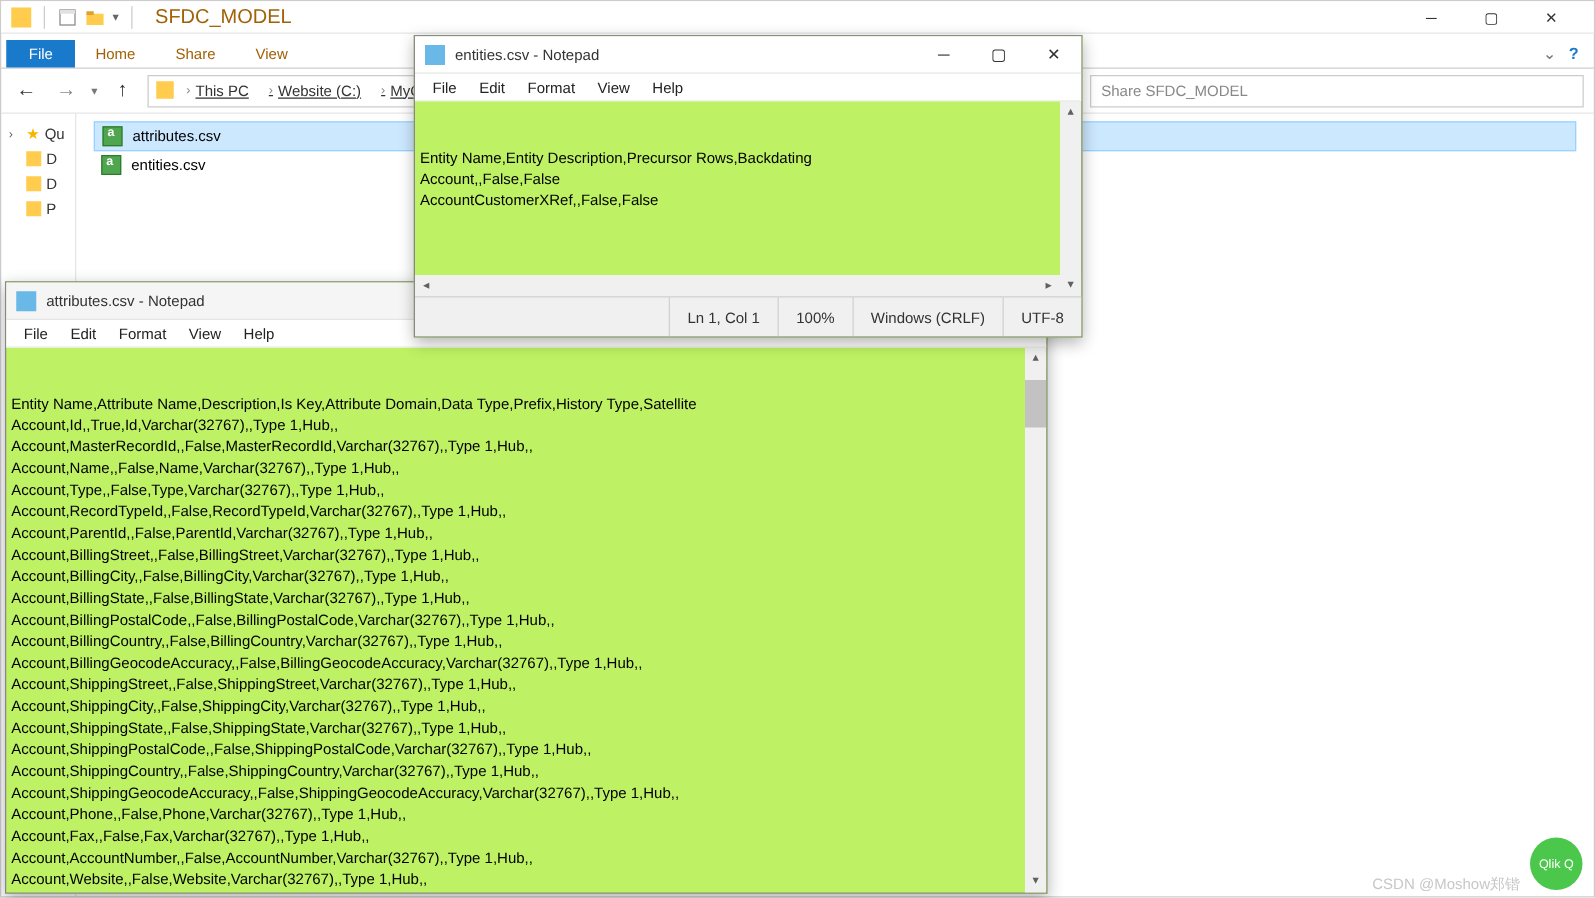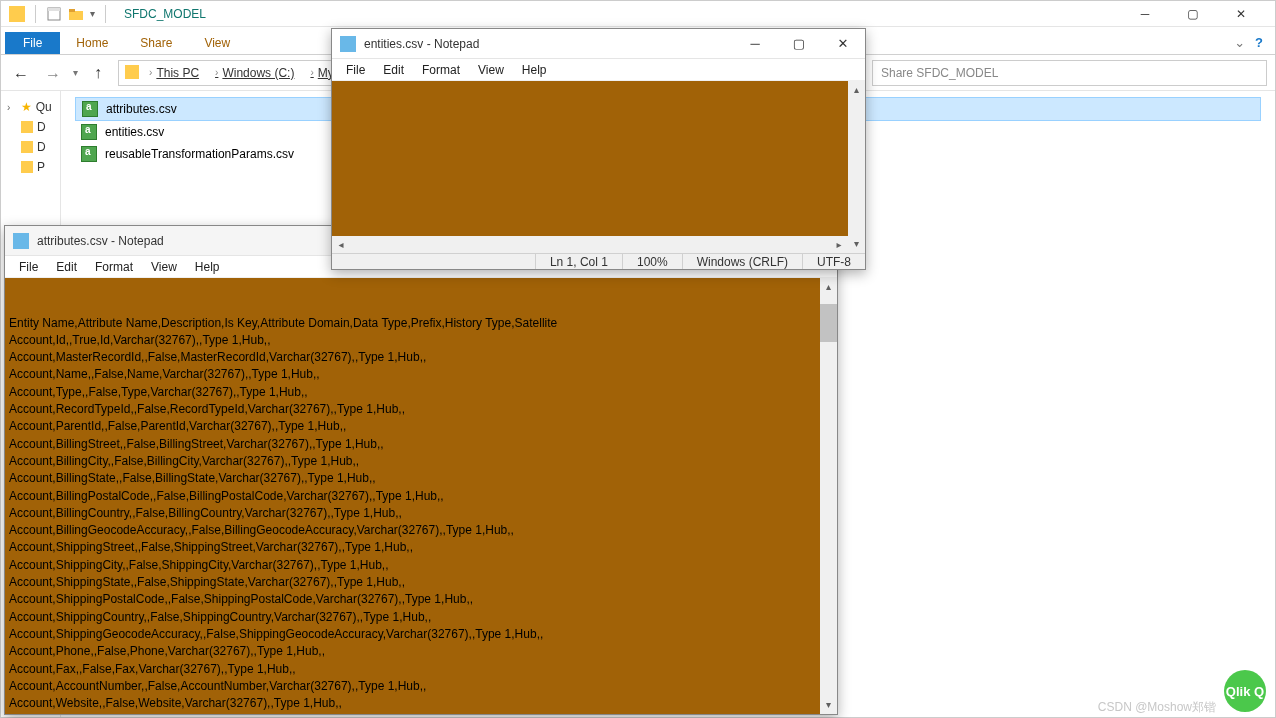--- a/index.html
+++ b/index.html
@@ -5,21 +5,21 @@
 * { margin:0; padding:0; box-sizing:border-box; font-family:"Segoe UI",Tahoma,sans-serif; font-size:12px; }
 body { width:1276px; height:718px; background:#fff; position:relative; overflow:hidden; }
 
 
 .explorer { position:absolute; top:0; left:0; right:0; bottom:0; background:#fff; border:1px solid #ccc; }
 .explorer-titlebar { height:26px; display:flex; align-items:center; background:#fff; border-bottom:1px solid #e5e5e5; }
 .explorer-titlebar .qat { display:flex; align-items:center; gap:6px; padding:0 8px; }
 .explorer-titlebar .qat .icon { width:16px; height:16px; display:flex; align-items:center; justify-content:center; }
 .explorer-titlebar .sep { width:1px; height:18px; background:#ccc; margin:0 4px; }
 .explorer-titlebar .tcaret { font-size:10px; color:#666; }
-.explorer-title { margin-left:6px; font-size:12px; color:#0f766e; }
+.explorer-title { margin-left:6px; font-size:16px; color:#a16207; }
 .explorer-titlebar .spacer { flex:1; }
 .explorer-titlebar .winbtns { display:flex; gap:12px; padding:0 16px; }
 .explorer-titlebar .winbtns .wb { width:36px; height:20px; display:flex; align-items:center; justify-content:center; color:#333; font-size:12px; }
 
 .explorer-ribbon { height:28px; display:flex; align-items:flex-end; border-bottom:1px solid #d0d0d0; padding-left:4px; }
 .explorer-ribbon .tab { padding:4px 16px; font-size:12px; color:#a16207; cursor:pointer; }
 .explorer-ribbon .tab.file { background:#1979ca; color:#fff; padding:4px 18px; }
 .explorer-ribbon .ribbon-expand { margin-left:auto; padding:4px 12px; display:flex; gap:10px; align-items:center; }
 .explorer-ribbon .ribbon-expand span { font-size:13px; color:#1979ca; }
 .explorer-ribbon .ribbon-expand span.chev { color:#777; }
@@ -39,21 +39,21 @@
 .explorer-tree .treeitem { display:flex; align-items:center; gap:4px; padding:3px 4px; white-space:nowrap; overflow:hidden; }
 .explorer-tree .treeitem .caret { font-size:10px; color:#666; width:10px; }
 .explorer-tree .treeitem .star { color:#f7b500; }
 .explorer-files { flex:1; padding:6px 14px; }
 .explorer-files .fileitem { display:flex; align-items:center; gap:8px; padding:3px 6px; font-size:12px; }
 .explorer-files .fileitem.selected { background:#cce8ff; border:1px solid #99d1ff; }
 .explorer-files .ficon { width:16px; height:16px; background:#4fa64f; border:1px solid #2e7d2e; display:inline-block; position:relative; }
 .explorer-files .ficon::after { content:"a"; position:absolute; top:-1px; left:3px; color:#fff; font-size:10px; font-weight:bold; }
 
 
-.notepad { position:absolute; background:#a16207; border:1px solid #888; box-shadow:0 4px 12px rgba(0,0,0,.3); display:flex; flex-direction:column; }
+.notepad { position:absolute; background:#bef264; border:1px solid #888; box-shadow:0 4px 12px rgba(0,0,0,.3); display:flex; flex-direction:column; }
 .notepad.n1 { top:28px; left:331px; width:535px; height:242px; }
 .notepad.n2 { top:225px; left:4px; width:834px; height:490px; }
 
 .notepad .titlebar { height:30px; display:flex; align-items:center; background:#fff; border-bottom:1px solid #e5e5e5; }
 .notepad .titlebar .nicon { width:16px; height:16px; margin:0 8px; background:#69b8e8; display:inline-block; }
 .notepad .titlebar .title { font-size:12px; color:#333; }
 .notepad .titlebar .spacer { flex:1; }
 .notepad .titlebar .winbtns { display:flex; }
 .notepad .titlebar .wb { width:44px; height:30px; display:flex; align-items:center; justify-content:center; font-size:13px; color:#333; }
 
@@ -61,25 +61,25 @@
 .notepad .menubar .mitem { padding:2px 8px; font-size:12px; color:#222; cursor:pointer; }
 
 .notepad .textarea { flex:1; font-family:Consolas,"Courier New",monospace; font-size:15px; line-height:17.3px; padding:2px 4px; white-space:pre; overflow:hidden; position:relative; font-weight:500; }
 .notepad.n2 .titlebar { background:#f5f5f5; }
 .notepad .textarea .vscroll { position:absolute; top:0; right:0; width:17px; height:100%; background:#f0f0f0; display:flex; flex-direction:column; }
 .notepad .textarea .vscroll .sbtn { height:18px; display:flex; align-items:center; justify-content:center; background:#f0f0f0; color:#606060; font-size:10px; }
 .notepad .textarea .vscroll .thumb { background:#c2c2c2; width:100%; }
 .notepad .textarea .hscroll { position:absolute; left:0; bottom:0; right:17px; height:17px; background:#f0f0f0; display:flex; }
 .notepad .textarea .hscroll .sbtn { width:18px; display:flex; align-items:center; justify-content:center; color:#606060; font-size:10px; }
 
-.notepad .statusbar { height:16px; border-top:1px solid #d0d0d0; display:flex; align-items:center; background:#f0f0f0; font-size:12px; color:#333; }
+.notepad .statusbar { height:32px; border-top:1px solid #d0d0d0; display:flex; align-items:center; background:#f0f0f0; font-size:12px; color:#333; }
 .notepad .statusbar .cell { padding:0 14px; border-left:1px solid #d0d0d0; height:100%; display:flex; align-items:center; }
 .notepad .statusbar .cell:first-child { border-left:none; flex:1; }
 
-.qlik-badge { position:absolute; right:10px; bottom:6px; width:42px; height:42px; border-radius:50%; background:#4bc84b; display:flex; align-items:center; justify-content:center; color:#fff; font-size:13px; font-weight:bold; }
+.qlik-badge { position:absolute; right:10px; bottom:6px; width:42px; height:42px; border-radius:50%; background:#4bc84b; display:flex; align-items:center; justify-content:center; color:#fff; font-size:10px; font-weight:normal; }
 .watermark { position:absolute; right:60px; bottom:2px; font-size:12px; color:#c7c7c7; }
 
 .sficon { display:inline-block; width:16px; height:16px; background:#ffcc4d; }
 svg { display:block; }
 </style>
 </head>
 <body>
 
 <div class="explorer">
 
@@ -130,21 +130,21 @@
     <span class="navcaret">▾</span>
     <span class="navbtn active">↑</span>
     <div class="addressbar">
       <span class="sicon"><span class="sficon" style="width:14px;height:14px;"></span></span>
       <span style="color:#888;font-size:10px;">›</span>
       <span class="crumb">
           <span>This PC</span>
           <span class="sep">›</span>
         </span>
       <span class="crumb">
-          <span>Windows (C:)</span>
+          <span>Website (C:)</span>
           <span class="sep">›</span>
         </span>
       <span class="crumb">
           <span>MyCor</span>
         </span>
     </div>
     <div class="searchbox">
       <span>Share SFDC_MODEL</span>
     </div>
   </div>
@@ -173,24 +173,20 @@
         </div>
     </div>
     <div class="explorer-files">
       <div class="fileitem selected">
           <span class="ficon"></span>
           <span>attributes.csv</span>
         </div>
       <div class="fileitem">
           <span class="ficon"></span>
           <span>entities.csv</span>
-        </div>
-      <div class="fileitem">
-          <span class="ficon"></span>
-          <span>reusableTransformationParams.csv</span>
         </div>
     </div>
   </div>
 </div>
 
 <div class="notepad n2">
   <div class="titlebar">
     <span class="nicon"></span>
     <span class="title">attributes.csv - Notepad</span>
     <span class="spacer"></span>
@@ -250,20 +246,23 @@
     </div>
   </div>
   <div class="menubar">
     <span class="mitem">File</span>
     <span class="mitem">Edit</span>
     <span class="mitem">Format</span>
     <span class="mitem">View</span>
     <span class="mitem">Help</span>
   </div>
   <div class="textarea">
+    <span style="display:block;">Entity Name,Entity Description,Precursor Rows,Backdating
+Account,,False,False
+AccountCustomerXRef,,False,False</span>
     <div class="vscroll">
       <div class="sbtn">▴</div>
       <div style="flex:1"></div>
       <div class="sbtn">▾</div>
     </div>
     <div class="hscroll">
       <div class="sbtn">◂</div>
       <div style="flex:1"></div>
       <div class="sbtn">▸</div>
     </div>

